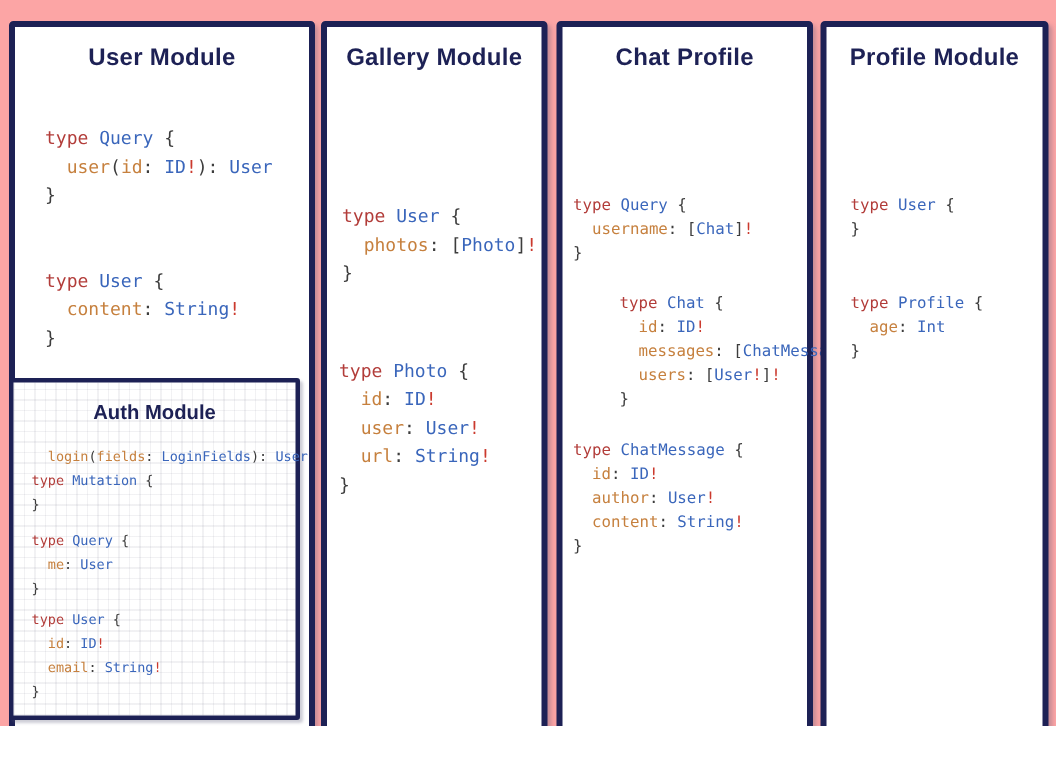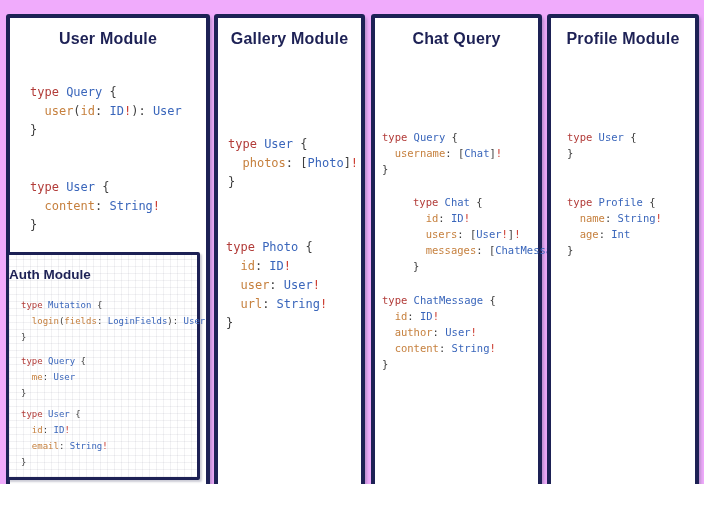--- a/index.html
+++ b/index.html
@@ -1,19 +1,19 @@
 <!DOCTYPE html>
 <html style="--navy: #1d2155; --kw: #b23c39; --ty: #3a66bb; --fd: #c6803e; --bg: #cb3a2e; --pl: #3d3d3d; --page_background: #ffffff;"><head>
 <meta charset="utf-8">
 <style>
   :root{
     --navy:#1d2155; --kw:#b23c39; --ty:#3a66bb; --fd:#c6803e; --bg:#cb3a2e; --pl:#3d3d3d;
   }
   html,body{margin:0;padding:0;background:#ffffff;}
-  .canvas{position:relative;width:704px;height:484px;background:#f0abfc;overflow:hidden;
+  .canvas{position:relative;width:704px;height:484px;background:#fca5a5;overflow:hidden;
           font-family:"Liberation Sans",sans-serif;}
   .panel{position:absolute;top:14px;height:476px;background:#fff;
          border:4px solid var(--navy);border-radius:3px;box-sizing:border-box;
          box-shadow:2px 3px 3px rgba(90,90,120,.35);}
   .p0{left:6px;width:204px;}
   .p1{left:214px;width:151px;padding-left:40px;}
   .p2{left:371px;width:171px;}
   .p3{left:547px;width:152px;}
   .ptitle{position:absolute;top:12px;left:0;right:0;margin:0;text-align:center;
           font-weight:700;font-size:16px;letter-spacing:.2px;color:var(--navy);
@@ -27,21 +27,21 @@
   .tok-t{color:var(--ty);}
   .tok-f{color:var(--fd);}
   .tok-b{color:var(--bg);}
   .tok-p{color:var(--pl);}
   .authbox{position:absolute;left:-4px;top:234px;width:194px;height:228px;
            box-sizing:border-box;border:3px solid var(--navy);border-radius:2px;
            background-color:#fff;box-shadow:2px 2px 2px rgba(90,90,120,.3);
            background-image:
              repeating-linear-gradient(0deg, rgba(60,60,90,.07) 0 1px, transparent 1px 7px),
              repeating-linear-gradient(90deg, rgba(60,60,90,.07) 0 1px, transparent 1px 7px);}
-  .atitle{position:absolute;top:12px;left:0;right:0;margin:0;text-align:left;
+  .atitle{position:absolute;top:12px;left:0;right:0;margin:0;text-align:center;
           font-weight:700;font-size:13.5px;color:var(--navy);
           font-family:"Liberation Sans",sans-serif;}
 </style>
 </head>
 <body>
 
 <div class="canvas">
 
   <section class="panel p0">
     <h2 class="ptitle">User Module</h2>
@@ -52,22 +52,22 @@
       </div>
     <div class="code big" style="top:160px;left:20px;">
         <div class="ln"><span class="tok-k">type </span><span class="tok-t">User </span><span class="tok-p">{</span></div>
         <div class="ln"><span class="tok-p">  </span><span class="tok-f">content</span><span class="tok-p">: </span><span class="tok-t">String</span><span class="tok-b">!</span></div>
         <div class="ln"><span class="tok-p">}</span></div>
       </div>
 
     <div class="authbox">
       <h3 class="atitle">Auth Module</h3>
       <div class="code tiny" style="top:42px;left:12px;">
+          <div class="ln"><span class="tok-p">  </span><span class="tok-f">login</span><span class="tok-p">(</span><span class="tok-f">fields</span><span class="tok-p">: </span><span class="tok-t">LoginFields</span><span class="tok-p">): </span><span class="tok-t">User</span></div>
           <div class="ln"><span class="tok-k">type </span><span class="tok-t">Mutation </span><span class="tok-p">{</span></div>
-          <div class="ln"><span class="tok-p">  </span><span class="tok-f">login</span><span class="tok-p">(</span><span class="tok-f">fields</span><span class="tok-p">: </span><span class="tok-t">LoginFields</span><span class="tok-p">): </span><span class="tok-t">User</span></div>
           <div class="ln"><span class="tok-p">}</span></div>
         </div>
       <div class="code tiny" style="top:98px;left:12px;">
           <div class="ln"><span class="tok-k">type </span><span class="tok-t">Query </span><span class="tok-p">{</span></div>
           <div class="ln"><span class="tok-p">  </span><span class="tok-f">me</span><span class="tok-p">: </span><span class="tok-t">User</span></div>
           <div class="ln"><span class="tok-p">}</span></div>
         </div>
       <div class="code tiny" style="top:151px;left:12px;">
           <div class="ln"><span class="tok-k">type </span><span class="tok-t">User </span><span class="tok-p">{</span></div>
           <div class="ln"><span class="tok-p">  </span><span class="tok-f">id</span><span class="tok-p">: </span><span class="tok-t">ID</span><span class="tok-b">!</span></div>
@@ -87,49 +87,48 @@
     <div class="code big" style="top:196px;left:8px;margin-top:24px;">
         <div class="ln"><span class="tok-k">type </span><span class="tok-t">Photo </span><span class="tok-p">{</span></div>
         <div class="ln"><span class="tok-p">  </span><span class="tok-f">id</span><span class="tok-p">: </span><span class="tok-t">ID</span><span class="tok-b">!</span></div>
         <div class="ln"><span class="tok-p">  </span><span class="tok-f">user</span><span class="tok-p">: </span><span class="tok-t">User</span><span class="tok-b">!</span></div>
         <div class="ln"><span class="tok-p">  </span><span class="tok-f">url</span><span class="tok-p">: </span><span class="tok-t">String</span><span class="tok-b">!</span></div>
         <div class="ln"><span class="tok-p">}</span></div>
       </div>
   </section>
 
   <section class="panel p2">
-    <h2 class="ptitle">Chat Query</h2>
+    <h2 class="ptitle">Chat Profile</h2>
     <div class="code mid" style="top:111px;left:7px;">
         <div class="ln"><span class="tok-k">type </span><span class="tok-t">Query </span><span class="tok-p">{</span></div>
         <div class="ln"><span class="tok-p">  </span><span class="tok-f">username</span><span class="tok-p">: [</span><span class="tok-t">Chat</span><span class="tok-p">]</span><span class="tok-b">!</span></div>
         <div class="ln"><span class="tok-p">}</span></div>
       </div>
     <div class="code mid" style="top:176px;left:7px;margin-left:31px;">
         <div class="ln"><span class="tok-k">type </span><span class="tok-t">Chat </span><span class="tok-p">{</span></div>
         <div class="ln"><span class="tok-p">  </span><span class="tok-f">id</span><span class="tok-p">: </span><span class="tok-t">ID</span><span class="tok-b">!</span></div>
+        <div class="ln"><span class="tok-p">  </span><span class="tok-f">messages</span><span class="tok-p">: [</span><span class="tok-t">ChatMessage</span><span class="tok-p">]</span><span class="tok-b">!</span></div>
         <div class="ln"><span class="tok-p">  </span><span class="tok-f">users</span><span class="tok-p">: [</span><span class="tok-t">User</span><span class="tok-b">!</span><span class="tok-p">]</span><span class="tok-b">!</span></div>
-        <div class="ln"><span class="tok-p">  </span><span class="tok-f">messages</span><span class="tok-p">: [</span><span class="tok-t">ChatMessage</span><span class="tok-p">]</span><span class="tok-b">!</span></div>
         <div class="ln"><span class="tok-p">}</span></div>
       </div>
     <div class="code mid" style="top:274px;left:7px;">
         <div class="ln"><span class="tok-k">type </span><span class="tok-t">ChatMessage </span><span class="tok-p">{</span></div>
         <div class="ln"><span class="tok-p">  </span><span class="tok-f">id</span><span class="tok-p">: </span><span class="tok-t">ID</span><span class="tok-b">!</span></div>
         <div class="ln"><span class="tok-p">  </span><span class="tok-f">author</span><span class="tok-p">: </span><span class="tok-t">User</span><span class="tok-b">!</span></div>
         <div class="ln"><span class="tok-p">  </span><span class="tok-f">content</span><span class="tok-p">: </span><span class="tok-t">String</span><span class="tok-b">!</span></div>
         <div class="ln"><span class="tok-p">}</span></div>
       </div>
   </section>
 
   <section class="panel p3">
     <h2 class="ptitle">Profile Module</h2>
     <div class="code mid" style="top:111px;left:16px;">
         <div class="ln"><span class="tok-k">type </span><span class="tok-t">User </span><span class="tok-p">{</span></div>
         <div class="ln"><span class="tok-p">}</span></div>
       </div>
     <div class="code mid" style="top:176px;left:16px;">
         <div class="ln"><span class="tok-k">type </span><span class="tok-t">Profile </span><span class="tok-p">{</span></div>
-        <div class="ln"><span class="tok-p">  </span><span class="tok-f">name</span><span class="tok-p">: </span><span class="tok-t">String</span><span class="tok-b">!</span></div>
         <div class="ln"><span class="tok-p">  </span><span class="tok-f">age</span><span class="tok-p">: </span><span class="tok-t">Int</span></div>
         <div class="ln"><span class="tok-p">}</span></div>
       </div>
   </section>
 
 </div>
 
 </body></html>

